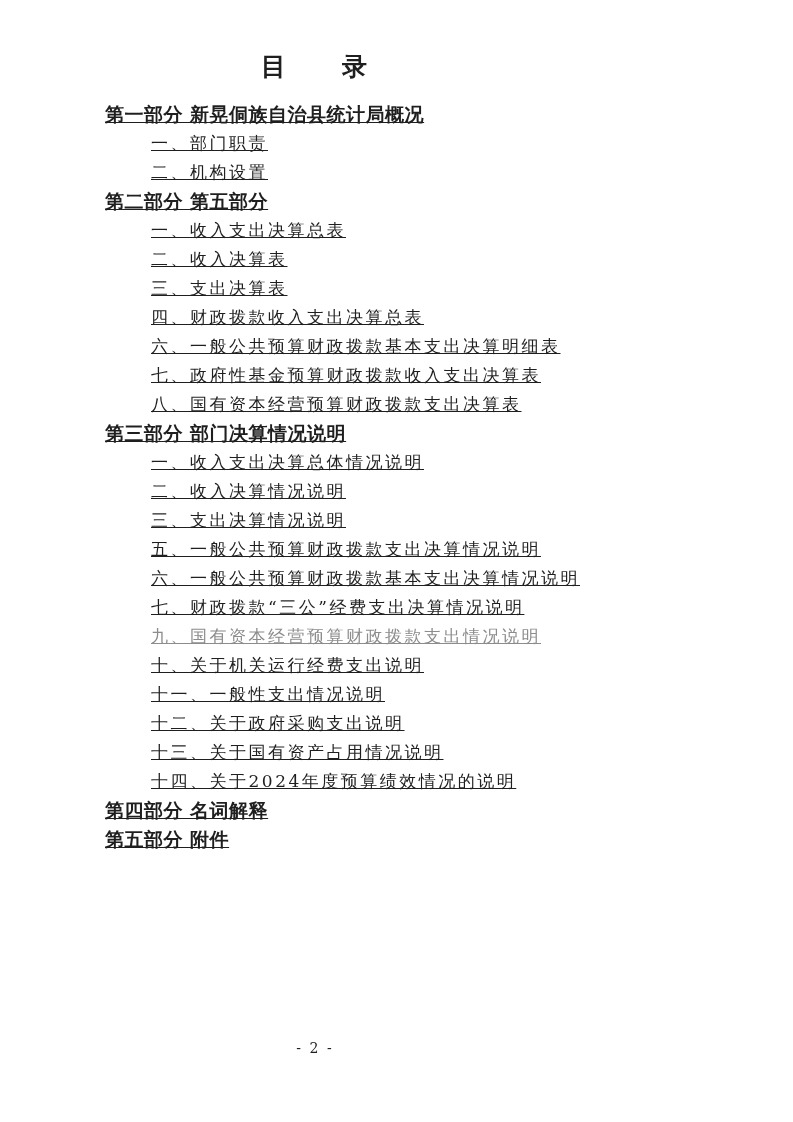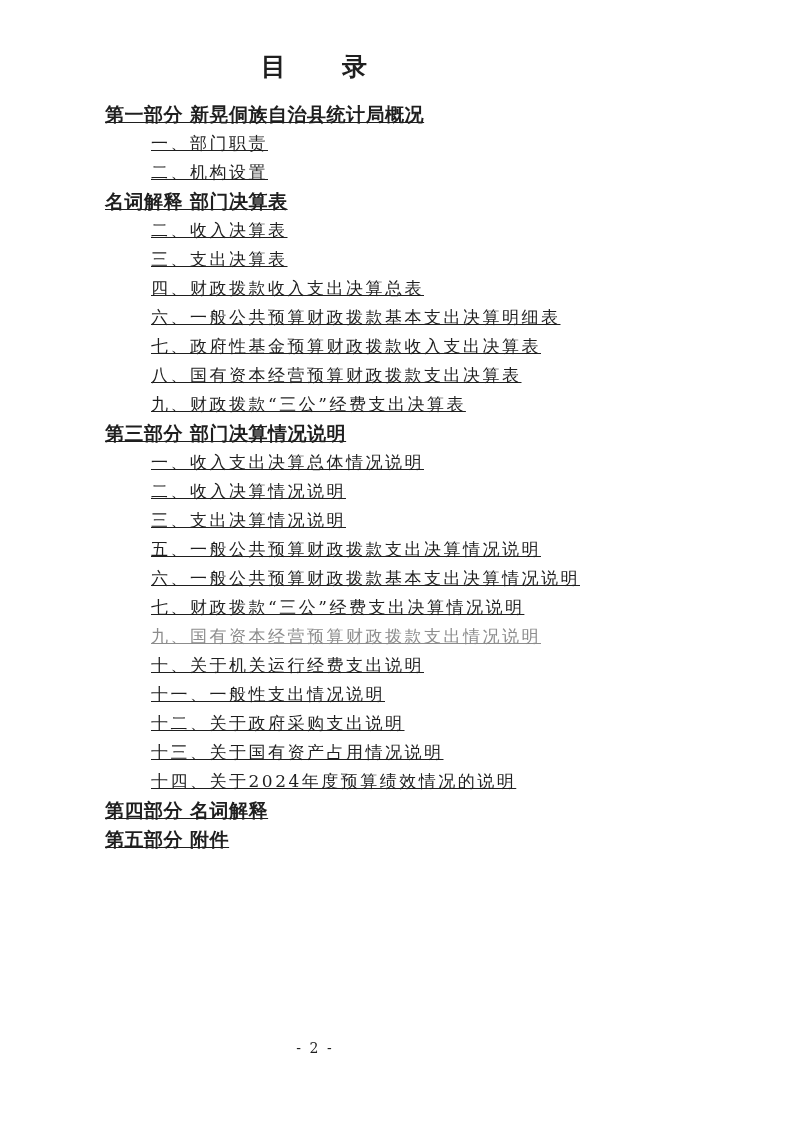--- a/index.html
+++ b/index.html
@@ -77,28 +77,28 @@
 <div class="page">
 
   <div class="doc-title">目　　录</div>
 
   <div class="toc">
 
     <div class="row part">第一部分 新晃侗族自治县统计局概况</div>
     <div class="row item">一、部门职责</div>
     <div class="row item">二、机构设置</div>
 
-    <div class="row part">名词解释 部门决算表</div>
+    <div class="row part">第二部分 第五部分</div>
+    <div class="row item">一、收入支出决算总表</div>
     <div class="row item">二、收入决算表</div>
     <div class="row item">三、支出决算表</div>
     <div class="row item">四、财政拨款收入支出决算总表</div>
     <div class="row item">六、一般公共预算财政拨款基本支出决算明细表</div>
     <div class="row item">七、政府性基金预算财政拨款收入支出决算表</div>
     <div class="row item">八、国有资本经营预算财政拨款支出决算表</div>
-    <div class="row item">九、财政拨款“三公”经费支出决算表</div>
 
     <div class="row part">第三部分 部门决算情况说明</div>
     <div class="row item">一、收入支出决算总体情况说明</div>
     <div class="row item">二、收入决算情况说明</div>
     <div class="row item">三、支出决算情况说明</div>
     <div class="row item">五、一般公共预算财政拨款支出决算情况说明</div>
     <div class="row item">六、一般公共预算财政拨款基本支出决算情况说明</div>
     <div class="row item">七、财政拨款“三公”经费支出决算情况说明</div>
     <div class="row item muted">九、国有资本经营预算财政拨款支出情况说明</div>
     <div class="row item">十、关于机关运行经费支出说明</div>

